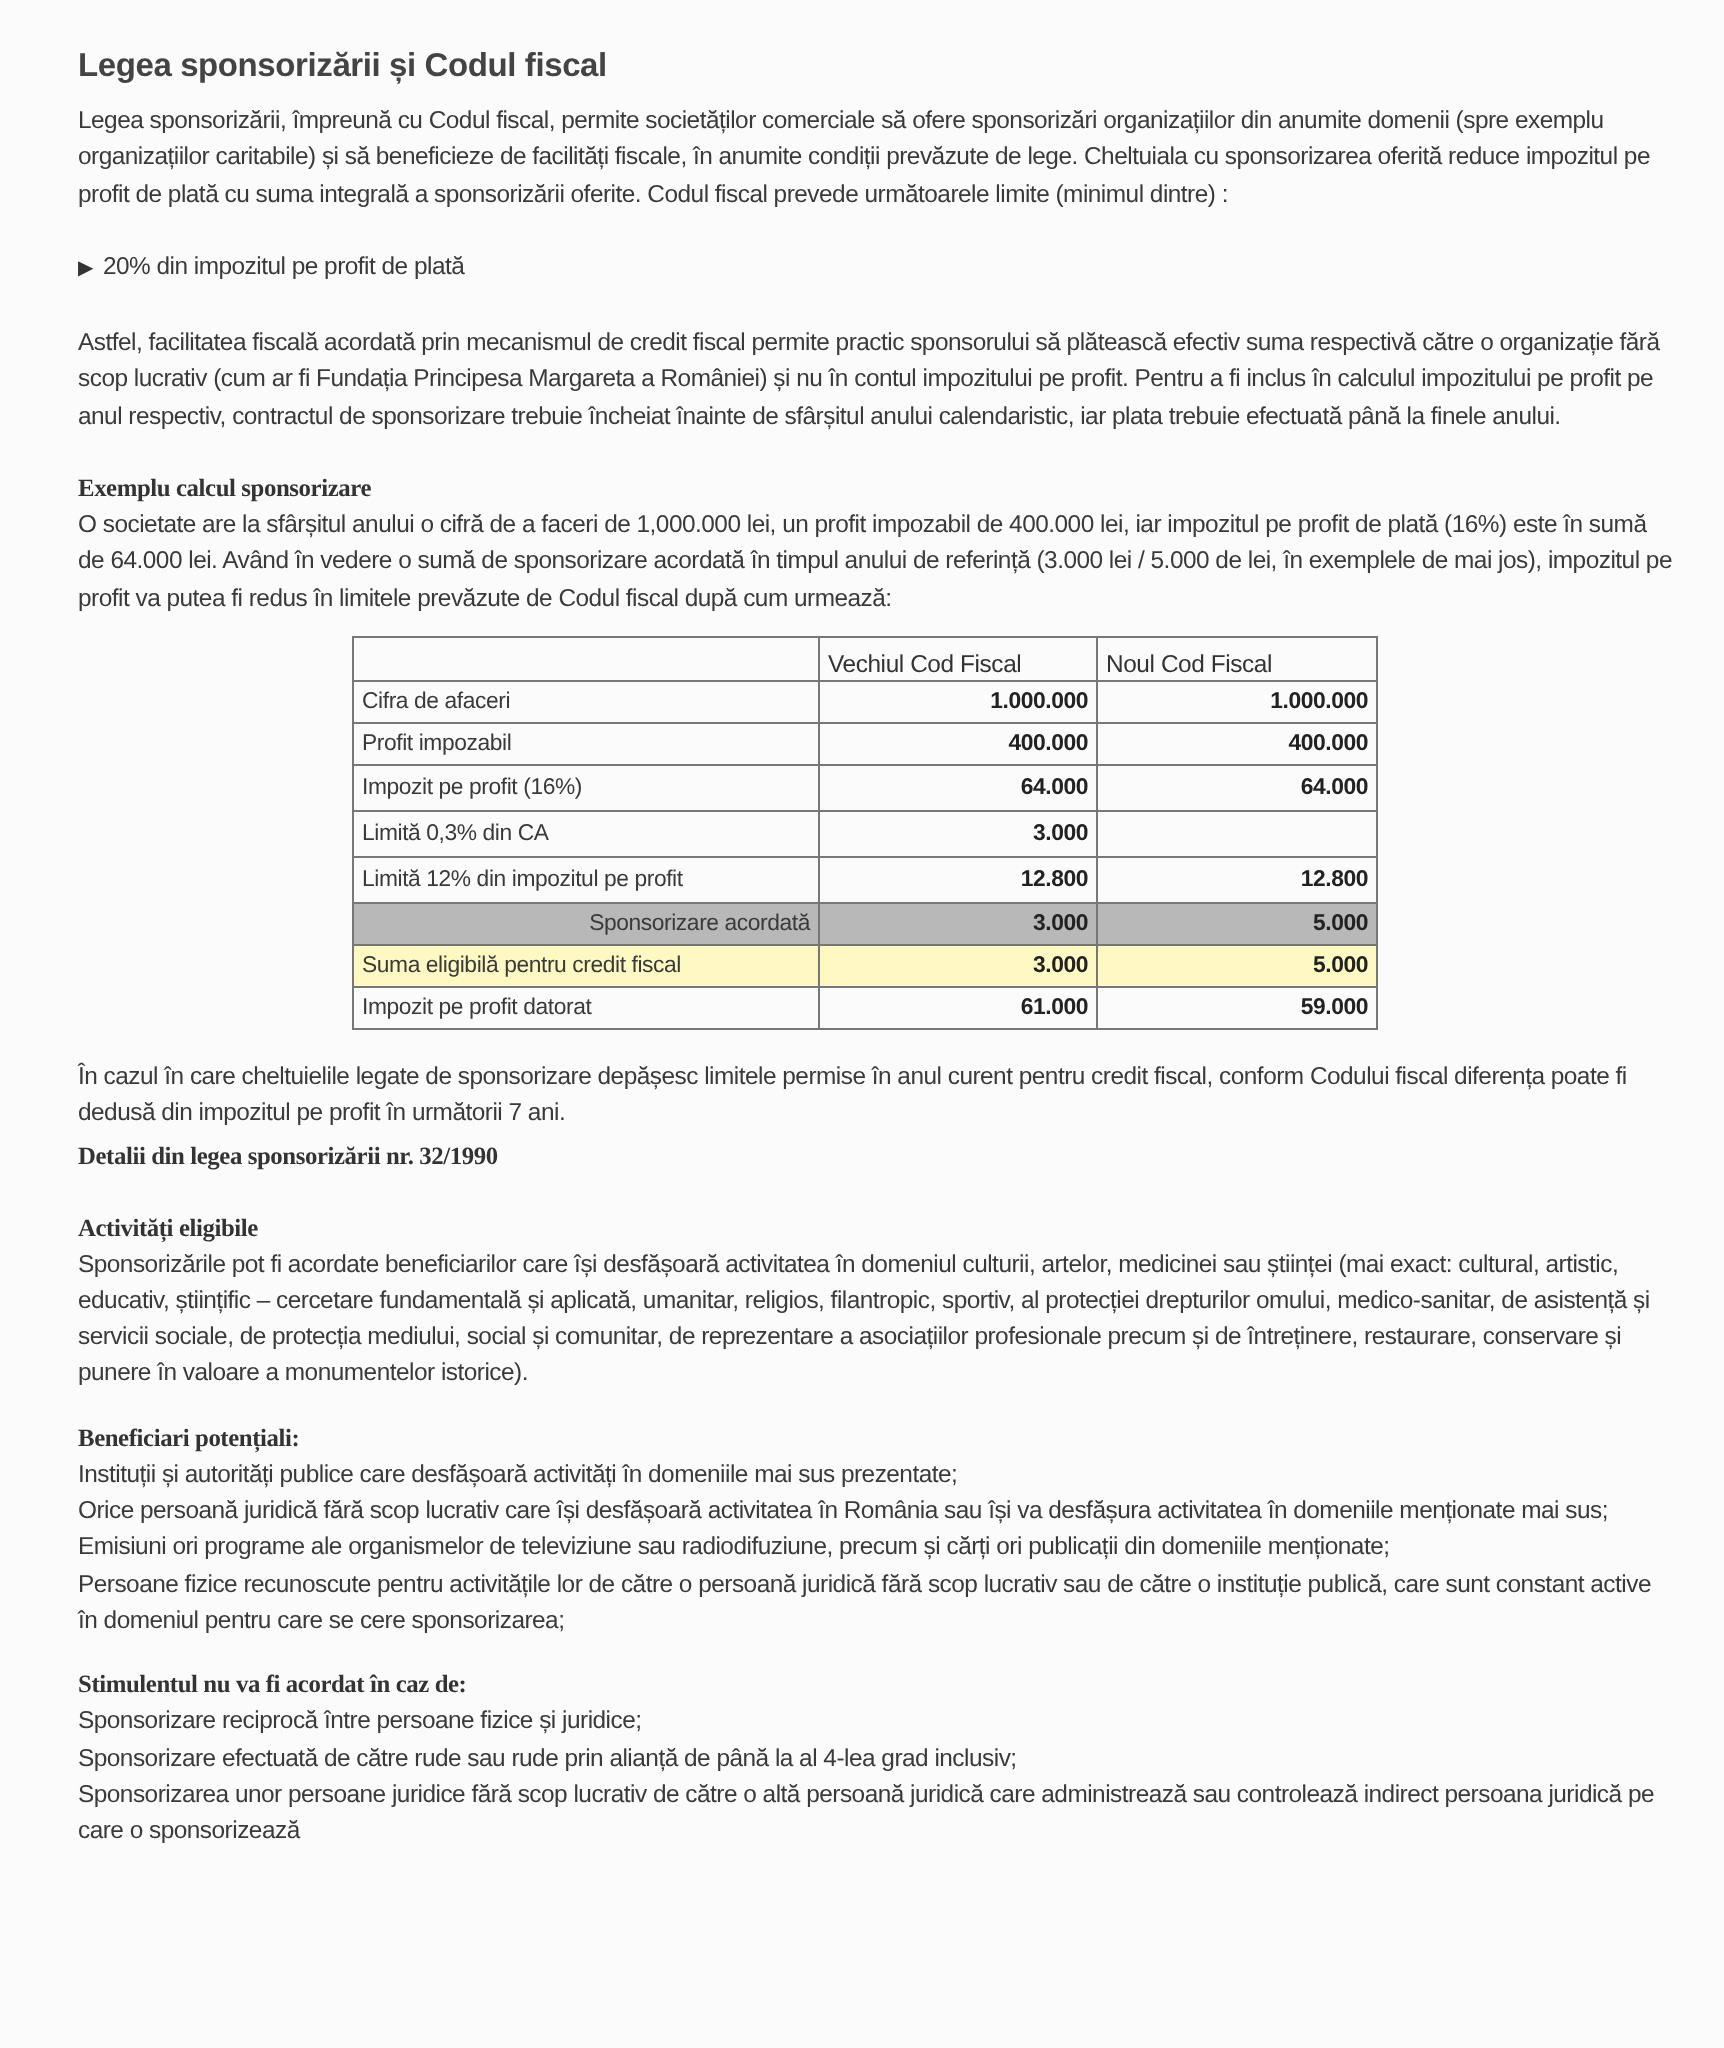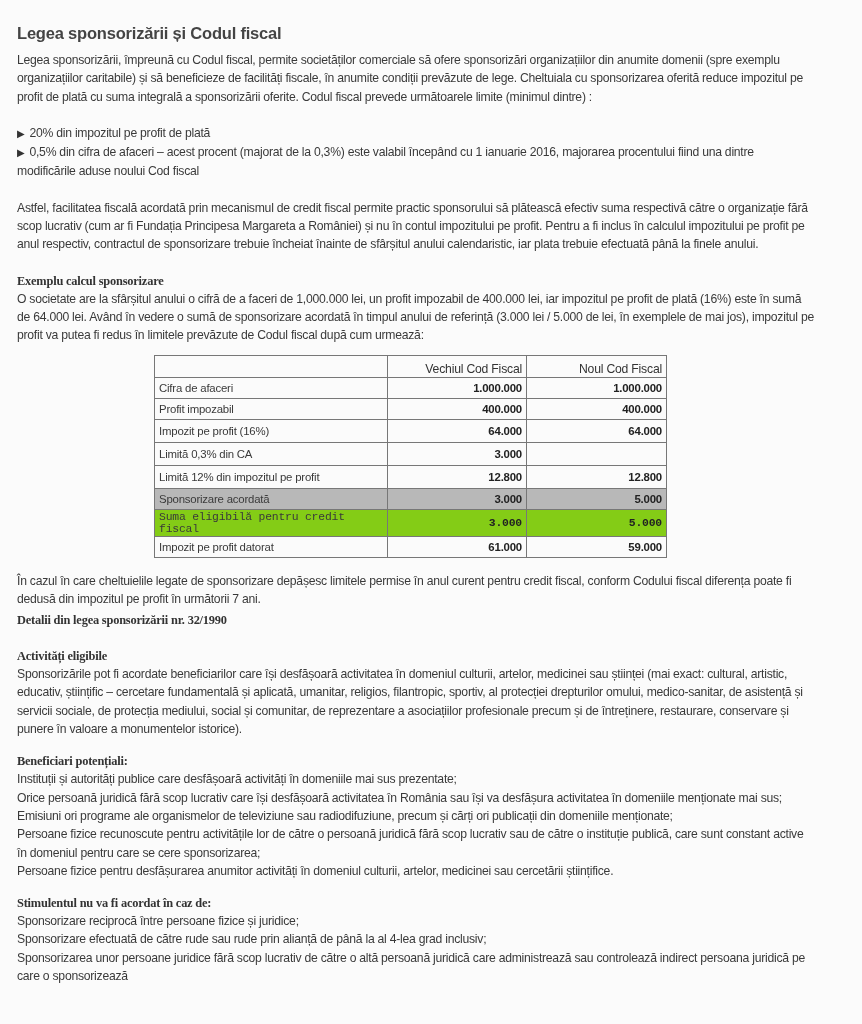--- a/index.html
+++ b/index.html
@@ -1,52 +1,51 @@
 <!DOCTYPE html>
 <html><head>
 <meta charset="utf-8">
 <style>
   html, body { margin: 0; padding: 0; }
   body {
     width: 862px; height: 1024px; background: #fbfbfb; overflow: hidden;
     font-family: "Liberation Sans", sans-serif; color: #3a3a3a;
     position: relative;
   }
-  .page { position: absolute; left: 17px; top: 24px; width: 798px; }
+  .page { position: absolute; left: 39px; top: 24px; width: 798px; }
   .title { font-size: 16.5px; font-weight: bold; color: #444; margin: 0 0 8px 0; letter-spacing: -0.2px; }
   p { margin: 0; font-size: 12.2px; line-height: 18.3px; letter-spacing: -0.25px; }
   .gap { height: 18px; }
   .bullet { display: block; }
   .bullet .tri { font-size: 10px; margin-right: 5px; color: #333; }
   h3 { font-size: 12.4px; font-weight: bold; margin: 0; line-height: 18px; color: #333; letter-spacing: -0.2px; font-family: Liberation Serif, serif; }
   .section { margin-top: 18px; }
   table.calc {
     border-collapse: collapse; margin: 10px 0 0 137px; width: 513px;
     font-size: 11.4px; letter-spacing: -0.2px;
   }
   table.calc td, table.calc th { border: 1px solid #777; padding: 1px 4px; height: 18px; }
-  table.calc th { font-weight: normal; font-size: 12.2px; color: #333; text-align: right; padding-top: 6px; height: 14px; }
+  table.calc th { font-weight: normal; font-size: 12.2px; color: #333; text-align: left; padding-top: 6px; height: 14px; }
   table.calc td.num { text-align: right; font-weight: bold; color: #222; }
   table.calc td.lbl { width: 224px; }
   table.calc td.v1 { width: 130px; }
-  tr.shade1 td { background: #b8b8b8; }
-  tr.shade2 td { background: #84cc16; font-family: Liberation Mono, monospace; }
+  tr.shade1 td { background: #b8b8b8; text-align: right; }
+  tr.shade2 td { background: #fef9c3; }
   tr.tall td { height: 20px; }
   .after-table { margin-top: 14px; }
 </style>
 </head>
 <body>
 
 <div class="page">
   <div class="title">Legea sponsorizării și Codul fiscal</div>
 
   <p>Legea sponsorizării, împreună cu Codul fiscal, permite societăților comerciale să ofere sponsorizări organizațiilor din anumite domenii (spre exemplu organizațiilor caritabile) și să beneficieze de facilități fiscale, în anumite condiții prevăzute de lege. Cheltuiala cu sponsorizarea oferită reduce impozitul pe profit de plată cu suma integrală a sponsorizării oferite. Codul fiscal prevede următoarele limite (minimul dintre) :</p>
   <div class="gap"></div>
   <p class="bullet"><span class="tri">▶</span><span>20% din impozitul pe profit de plată</span></p>
-  <p class="bullet"><span class="tri">▶</span><span>0,5% din cifra de afaceri – acest procent (majorat de la 0,3%) este valabil începând cu 1 ianuarie 2016, majorarea procentului fiind una dintre modificările aduse noului Cod fiscal</span></p>
   <div class="gap"></div>
 
   <p>Astfel, facilitatea fiscală acordată prin mecanismul de credit fiscal permite practic sponsorului să plătească efectiv suma respectivă către o organizație fără scop lucrativ (cum ar fi Fundația Principesa Margareta a României) și nu în contul impozitului pe profit. Pentru a fi inclus în calculul impozitului pe profit pe anul respectiv, contractul de sponsorizare trebuie încheiat înainte de sfârșitul anului calendaristic, iar plata trebuie efectuată până la finele anului.</p>
 
   <div class="section">
     <h3>Exemplu calcul sponsorizare</h3>
     <p>O societate are la sfârșitul anului o cifră de a faceri de 1,000.000 lei, un profit impozabil de 400.000 lei, iar impozitul pe profit de plată (16%) este în sumă de 64.000 lei. Având în vedere o sumă de sponsorizare acordată în timpul anului de referință (3.000 lei / 5.000 de lei, în exemplele de mai jos), impozitul pe profit va putea fi redus în limitele prevăzute de Codul fiscal după cum urmează:</p>
   </div>
 
   <table class="calc">
@@ -110,21 +109,20 @@
     <h3>Activități eligibile</h3>
     <p>Sponsorizările pot fi acordate beneficiarilor care își desfășoară activitatea în domeniul culturii, artelor, medicinei sau științei (mai exact: cultural, artistic, educativ, științific – cercetare fundamentală și aplicată, umanitar, religios, filantropic, sportiv, al protecției drepturilor omului, medico-sanitar, de asistență și servicii sociale, de protecția mediului, social și comunitar, de reprezentare a asociațiilor profesionale precum și de întreținere, restaurare, conservare și punere în valoare a monumentelor istorice).</p>
   </div>
 
   <div class="section" style="margin-top:14px">
     <h3>Beneficiari potențiali:</h3>
     <p>Instituții și autorități publice care desfășoară activități în domeniile mai sus prezentate;</p>
     <p>Orice persoană juridică fără scop lucrativ care își desfășoară activitatea în România sau își va desfășura activitatea în domeniile menționate mai sus;</p>
     <p>Emisiuni ori programe ale organismelor de televiziune sau radiodifuziune, precum și cărți ori publicații din domeniile menționate;</p>
     <p>Persoane fizice recunoscute pentru activitățile lor de către o persoană juridică fără scop lucrativ sau de către o instituție publică, care sunt constant active în domeniul pentru care se cere sponsorizarea;</p>
-    <p>Persoane fizice pentru desfășurarea anumitor activități în domeniul culturii, artelor, medicinei sau cercetării științifice.</p>
   </div>
 
   <div class="section" style="margin-top:14px">
     <h3>Stimulentul nu va fi acordat în caz de:</h3>
     <p>Sponsorizare reciprocă între persoane fizice și juridice;</p>
     <p>Sponsorizare efectuată de către rude sau rude prin alianță de până la al 4-lea grad inclusiv;</p>
     <p>Sponsorizarea unor persoane juridice fără scop lucrativ de către o altă persoană juridică care administrează sau controlează indirect persoana juridică pe care o sponsorizează</p>
   </div>
 </div>
 

